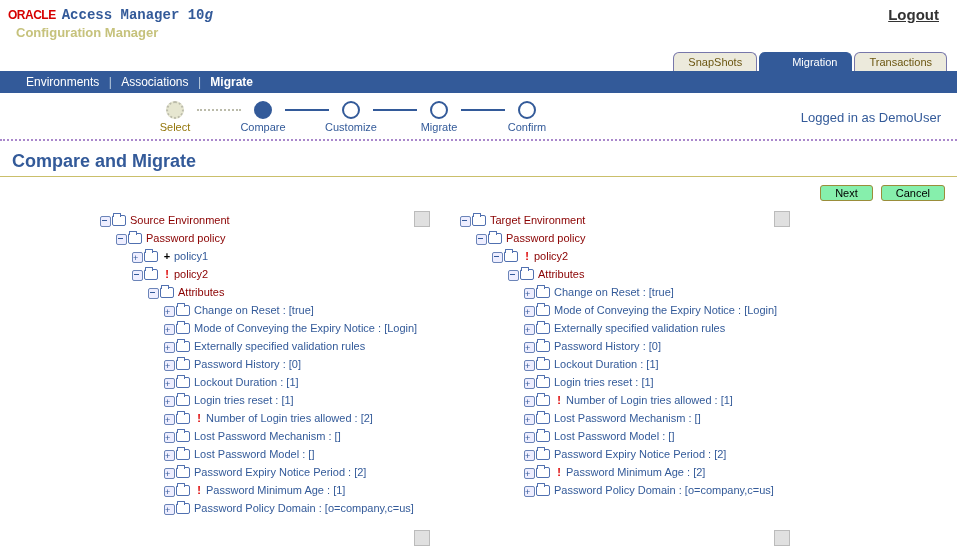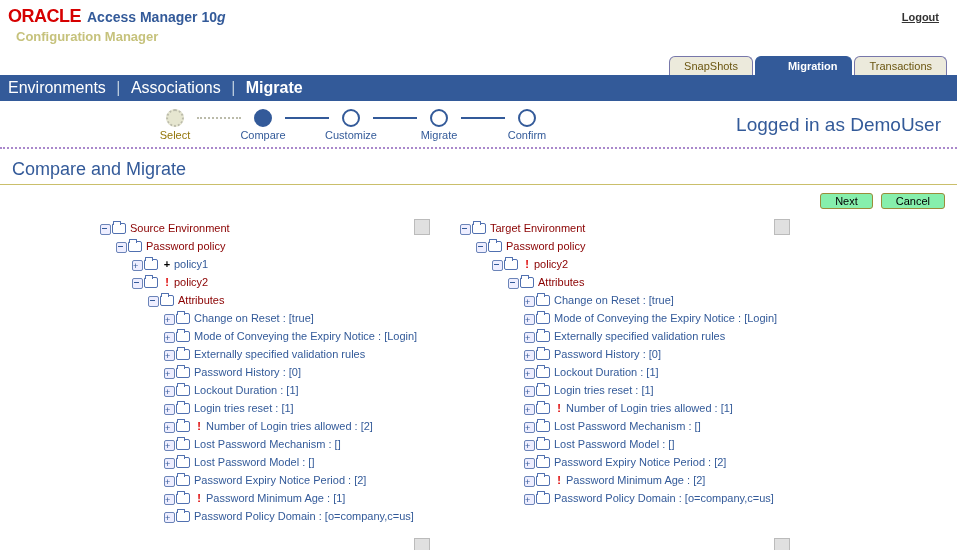--- a/index.html
+++ b/index.html
@@ -2,53 +2,53 @@
 <html><head>
 <meta charset="utf-8">
 <style>
   * { box-sizing: border-box; }
   body { margin: 0; font-family: Arial, Helvetica, sans-serif; font-size: 12px; color: #000; background: #fff; width: 957px; }
 
   
   .hdr { padding: 6px 8px 0 8px; }
   .hdr-row { display: flex; align-items: center; justify-content: space-between; }
   .logo-wrap { display: flex; align-items: center; gap: 6px; }
-  .oracle-logo { font-weight: bold; font-size: 18px; color: #d60000; letter-spacing: -0.5px; }
-  .prod-name { font-size: 14px; font-weight: bold; color: #335a99; }
+  .oracle-logo { font-weight: bold; font-size: 12px; color: #d60000; letter-spacing: -0.5px; }
+  .prod-name { font-size: 14px; font-weight: bold; color: #335a99; font-family: Liberation Mono, monospace; }
   .prod-g { font-style: italic; }
-  .logout { font-size: 11px; color: #333; text-decoration: underline; font-weight: bold; margin-right: 10px; }
+  .logout { font-size: 15px; color: #333; text-decoration: underline; font-weight: bold; margin-right: 10px; }
   .subtitle { color: #c6c27c; font-weight: bold; font-size: 13px; margin: 2px 0 8px 8px; }
 
   
   .tabbar { display: flex; justify-content: flex-end; gap: 0; padding: 0 10px; margin-top: 12px; }
   .tab { padding: 3px 14px; border: 1px solid #77a; border-bottom: none; border-radius: 6px 6px 0 0; background: #eceadc; color: #6b5611; font-size: 11px; margin-left: 2px; cursor: pointer; }
-  .tab.active { background: #335a99; color: #fff; font-weight: bold; border-color: #335a99; padding-left: 32px; }
-
-  
-  .navstrip { background: #335a99; color: #fff; padding: 4px 2px; font-size: 16px; }
+  .tab.active { background: #335a99; color: #fff; font-weight: normal; border-color: #335a99; padding-left: 32px; }
+
+  
+  .navstrip { background: #335a99; color: #fff; padding: 4px 20px; font-size: 12px; }
   .navstrip a { color: #fff; text-decoration: none; margin: 0 6px; }
   .navstrip .sep { color: #bcd; }
   .navstrip .active-nav { font-weight: bold; }
 
   
   .wizard { display: flex; align-items: center; justify-content: space-between; padding: 8px 12px 4px 140px; gap: 44px; }
   .steps { display: flex; align-items: center; }
   .step { display: flex; flex-direction: column; align-items: center; width: 70px; font-size: 11px; }
   .step .circle { width: 18px; height: 18px; border-radius: 50%; border: 2px solid #335a99; background: #fff; }
   .step.done .circle { background: #e6e6d0; border-style: dotted; border-color: #bba; }
   .step.current .circle { background: #335a99; }
   .step.done .label { color: #94760a; }
   .step .label { margin-top: 2px; color: #335a99; }
   .step-line { width: 44px; height: 2px; background: #335a99; margin: 0 -13px 14px -13px; }
   .step-line.done { border-top: 2px dotted #bba; background: transparent; height: 0; }
-  .logged-in { color: #335a99; font-size: 19px; padding-right: 4px; text-align: center; }
+  .logged-in { color: #335a99; font-size: 13px; padding-right: 4px; text-align: center; }
 
   .dotline { border-top: 2px dotted #a8c; margin: 2px 0 10px 0; }
 
-  .page-title { color: #335a99; font-size: 18px; font-weight: normal; margin: 0 0 4px 12px; }
+  .page-title { color: #335a99; font-size: 18px; font-weight: bold; margin: 0 0 4px 12px; }
   .underline { border-bottom: 1px solid #cabf6b; margin: 0 0 8px 0; }
 
   .btnrow { display: flex; justify-content: flex-end; gap: 8px; padding: 0 12px 10px 0; }
   .btn { background: #86efac; border: 1px solid #9a8d3a; border-radius: 3px; padding: 1px 14px; font-size: 11px; cursor: pointer; }
 
   
   .panes { display: flex; gap: 30px; padding: 0 0 0 100px; }
   .pane { width: 330px; height: 335px; overflow: hidden; position: relative; }
   .pane .sb { position: absolute; right: 0; top: 0; width: 16px; height: 16px; background: #e0e0e0; border: 1px solid #bbb; }
   .pane .sb2 { position: absolute; right: 0; bottom: 0; width: 16px; height: 16px; background: #e0e0e0; border: 1px solid #bbb; }

